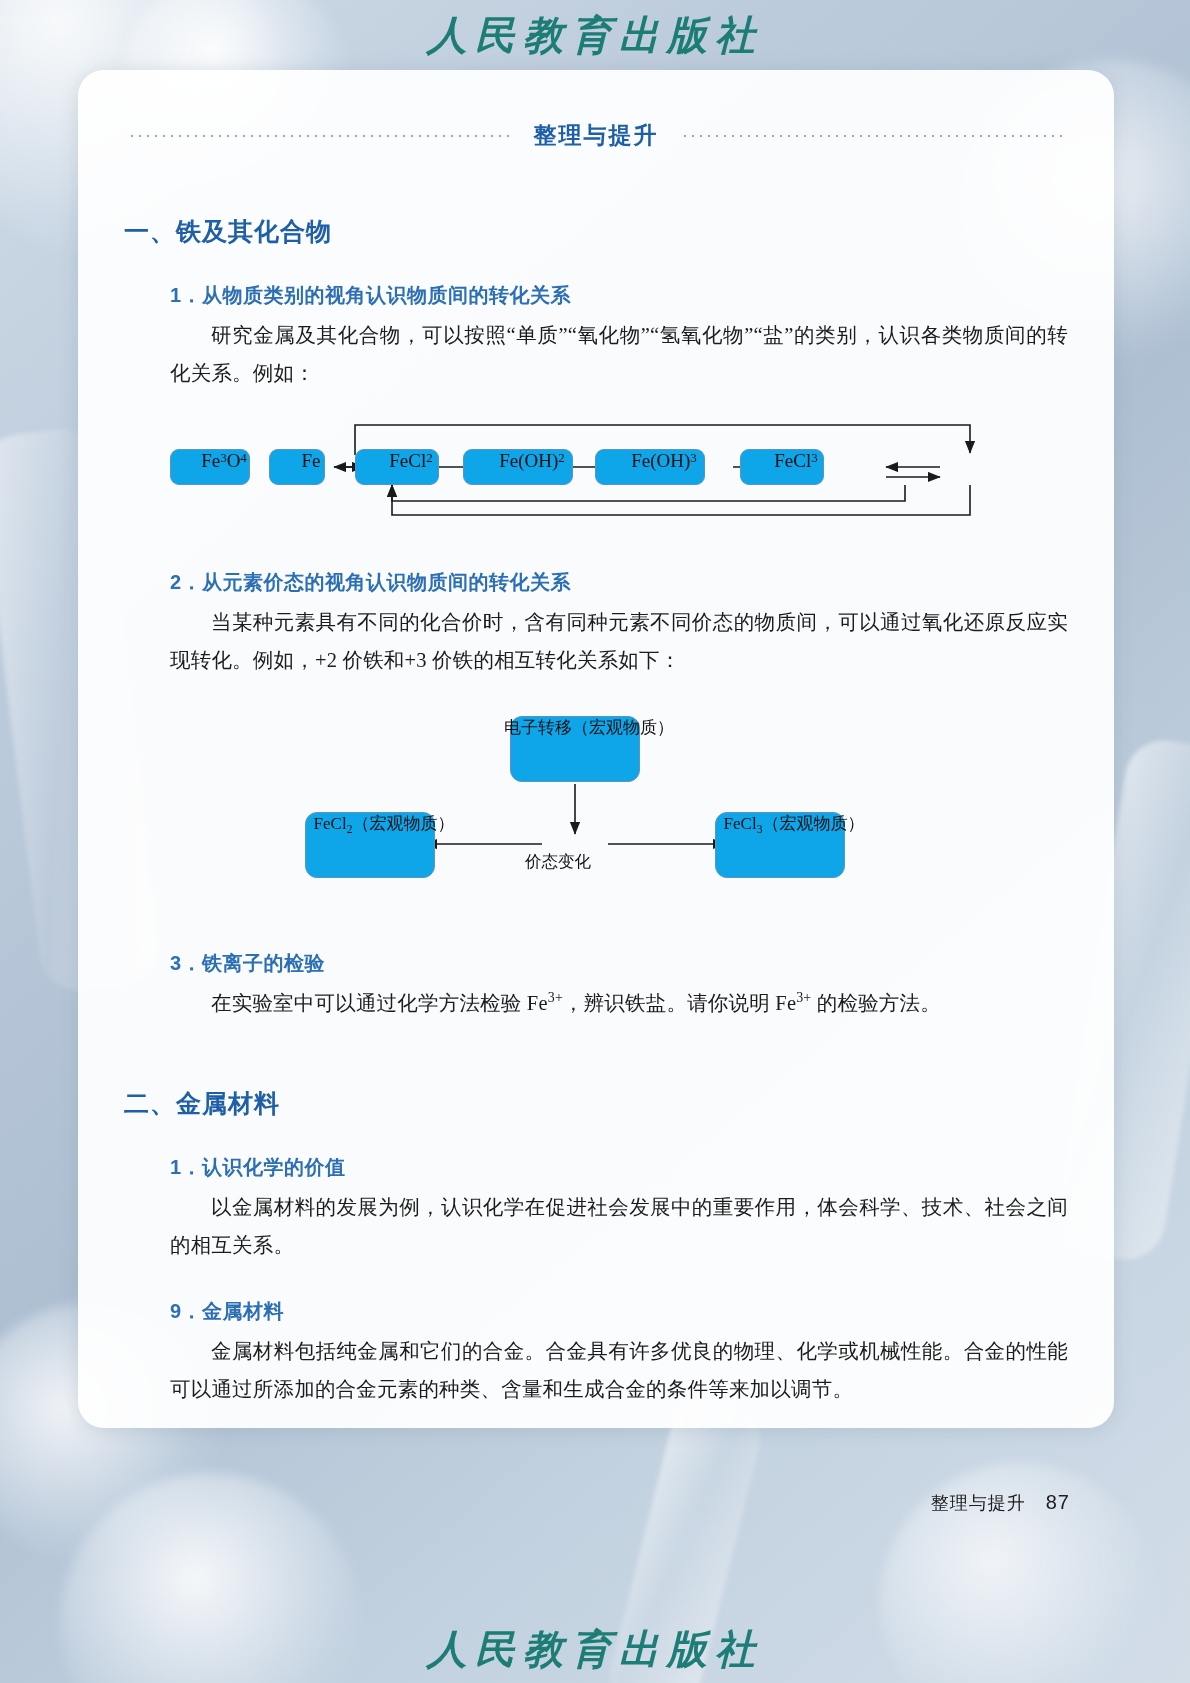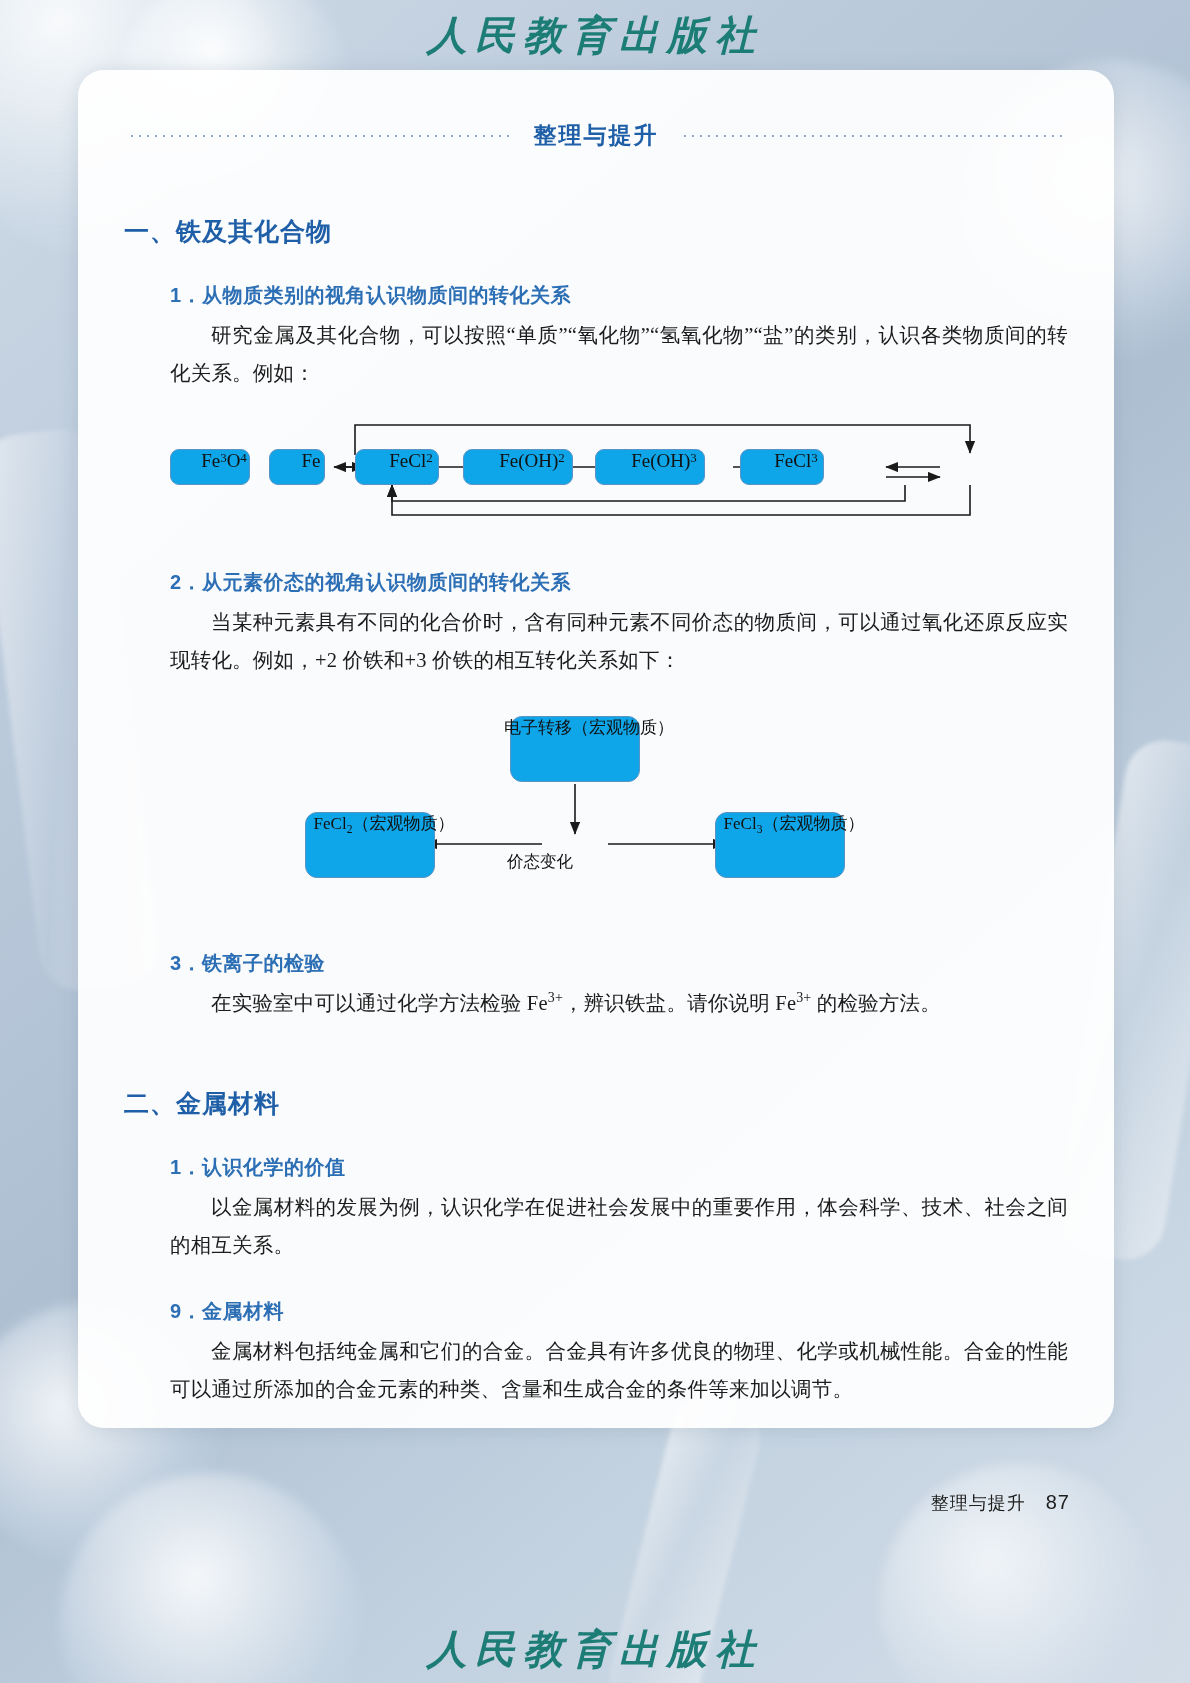--- a/index.html
+++ b/index.html
@@ -269,21 +269,21 @@
         <span>（宏观物质）</span>
       </div>
       <div class="node two-line" style="left:135px; top:106px; width:130px; height:66px;">
         <span>FeCl<sub>2</sub></span>
         <span>（宏观物质）</span>
       </div>
       <div class="node two-line" style="left:545px; top:106px; width:130px; height:66px;">
         <span>FeCl<sub>3</sub></span>
         <span>（宏观物质）</span>
       </div>
-      <div class="edge-label" style="left:337px; top:145px;">价态变化</div>
+      <div class="edge-label" style="left:355px; top:145px;">价态变化</div>
     </div>
 
     <h3 class="sub-title">3．铁离子的检验</h3>
     <p class="body-text first">在实验室中可以通过化学方法检验 Fe<sup>3+</sup>，辨识铁盐。请你说明 Fe<sup>3+</sup> 的检验方法。</p>
 
     <h2 class="section-title">二、金属材料</h2>
 
     <h3 class="sub-title">1．认识化学的价值</h3>
     <p class="body-text first">以金属材料的发展为例，认识化学在促进社会发展中的重要作用，体会科学、技术、社会之间的相互关系。</p>
 

